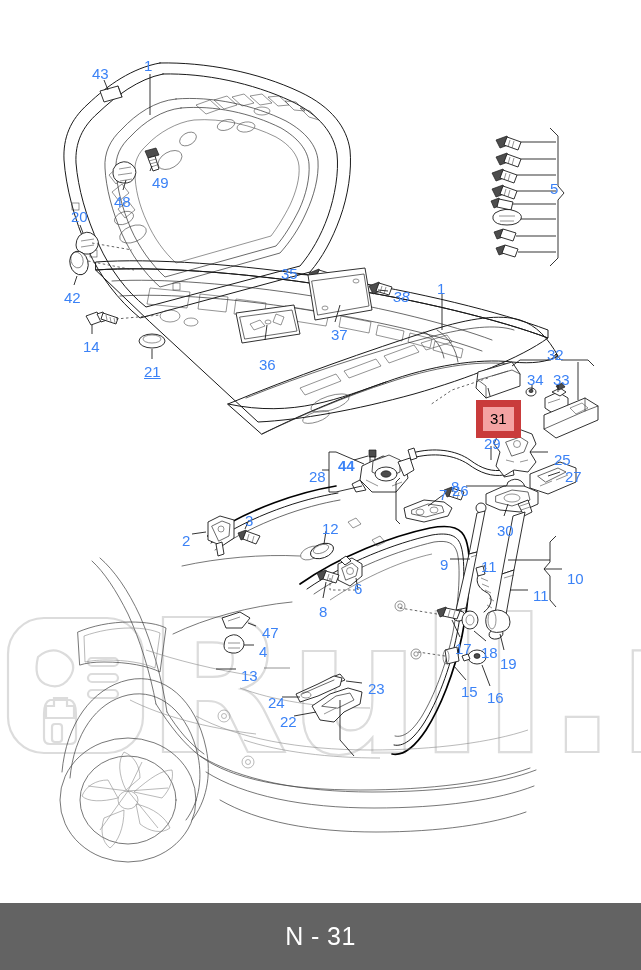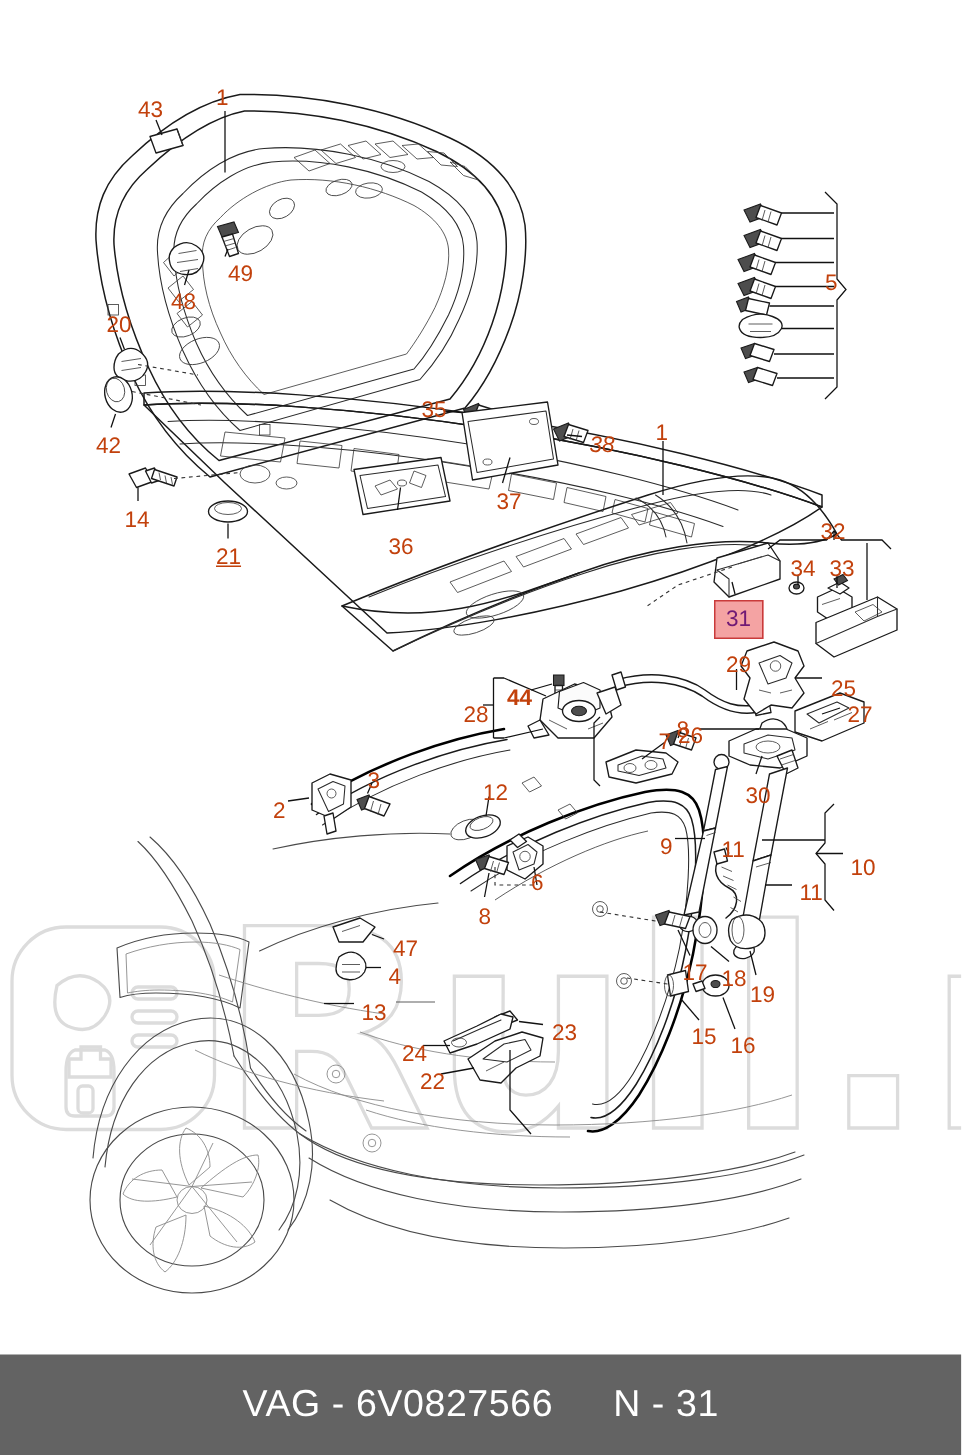--- a/index.html
+++ b/index.html
@@ -47,31 +47,31 @@
   .fillw2 { fill: #fbfbfb; stroke: #1a1a1a; stroke-width: 0.75; stroke-linejoin: round; }
   .filld { fill: #4d4d4d; stroke: #1a1a1a; stroke-width: 0.7; }
   .leader { fill: none; stroke: #111111; stroke-width: 0.85; }
   .leader-dot { fill: none; stroke: #333333; stroke-width: 0.75; stroke-dasharray: 2.5 2.5; }
   .bracket { fill: none; stroke: #111111; stroke-width: 0.85; }
 
   .callout {
     position: absolute;
     font-family: "Liberation Sans", sans-serif;
     font-size: 15px;
-    color: #c2410c;
+    color: #3b82f6;
     line-height: 1;
     white-space: nowrap;
     user-select: none;
   }
   .callout.hl {
     background: #f4a3a3;
-    border: 1px solid #0369a1;
+    border: 7px solid #0369a1;
     padding: 4px 7px 5px 7px;
     font-weight: normal;
-    color: #701a75;
+    color: #000000;
   }
 
   #footer {
     position: absolute;
     left: 0; top: 903px;
     width: 641px;
     height: 67px;
     background: #636363;
     display: flex;
     align-items: center;
@@ -759,17 +759,16 @@
         <div class="callout" style="left: 461px; top: 684px;">15</div>
         <div class="callout" style="left: 487px; top: 690px;">16</div>
         <div class="callout" style="left: 368px; top: 681px;">23</div>
         <div class="callout" style="left: 268px; top: 695px;">24</div>
         <div class="callout" style="left: 280px; top: 714px;">22</div>
       </div>
 
   </div>
 
   <div id="footer" style="background: rgb(99, 99, 99);">
-    <span class="ftxt" style="color: rgb(255, 255, 255);">VAG - 6V0827566</span>
     <span class="ftxt" style="color: rgb(255, 255, 255);">N - 31</span>
   </div>
 
 </div>
 
 </body></html>

